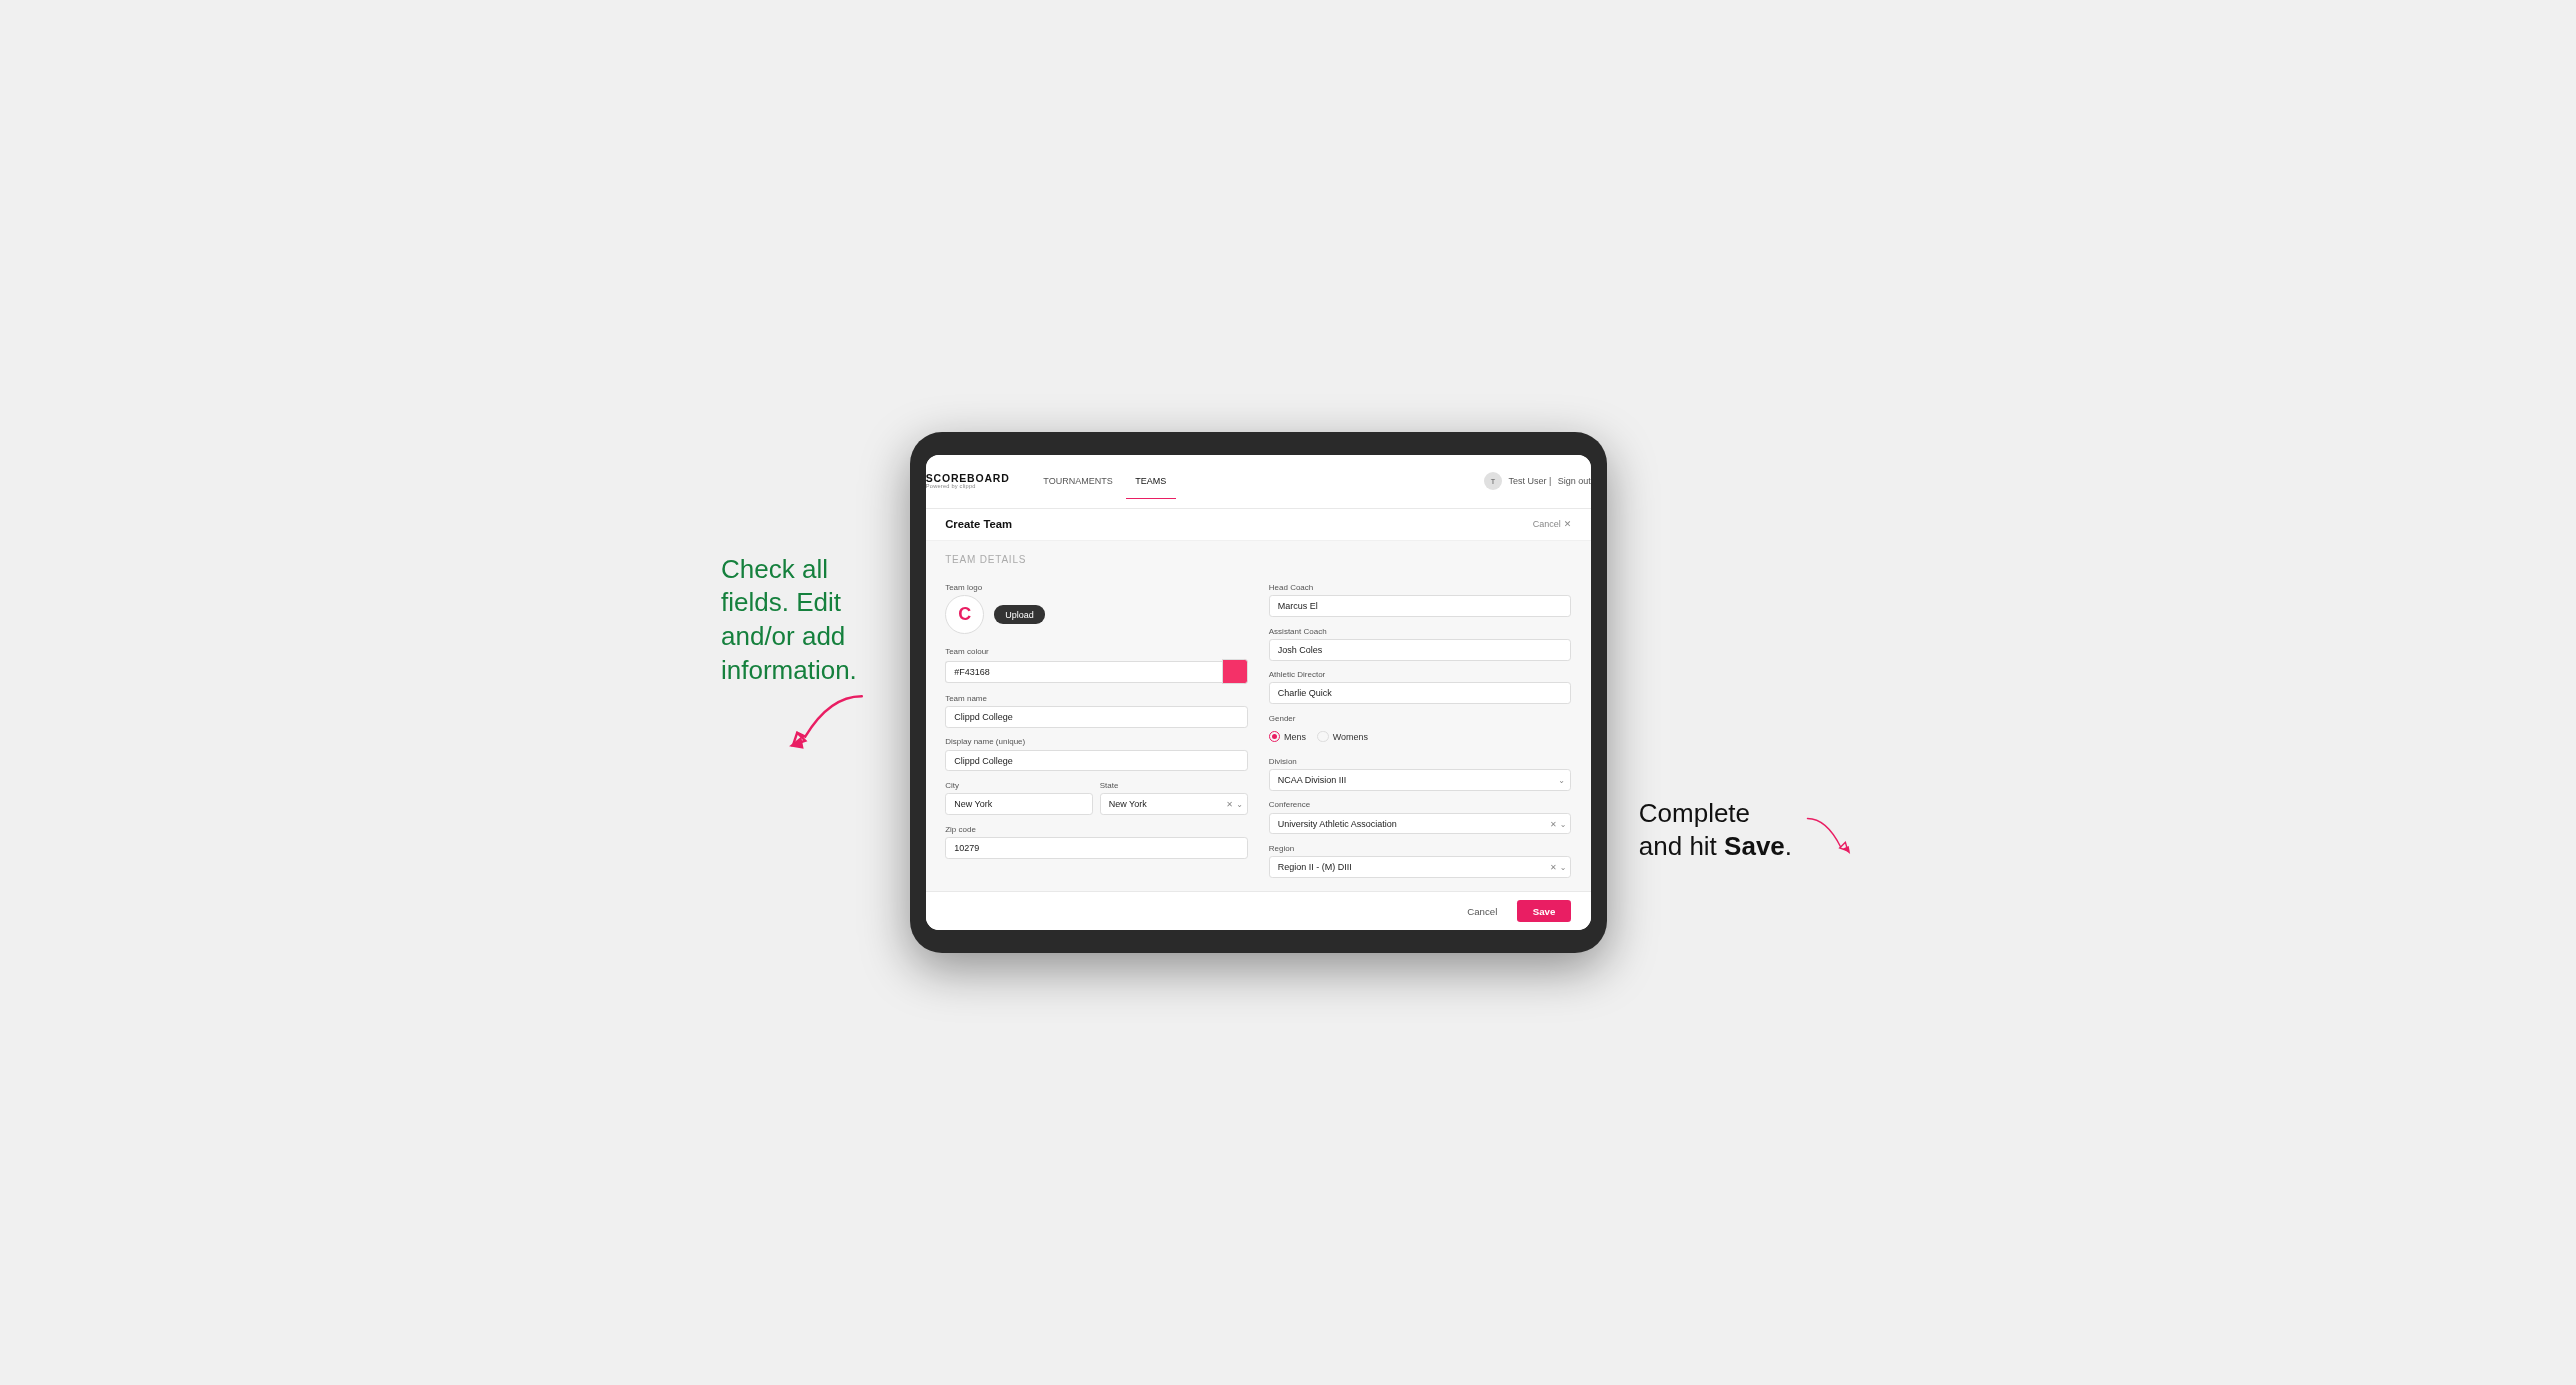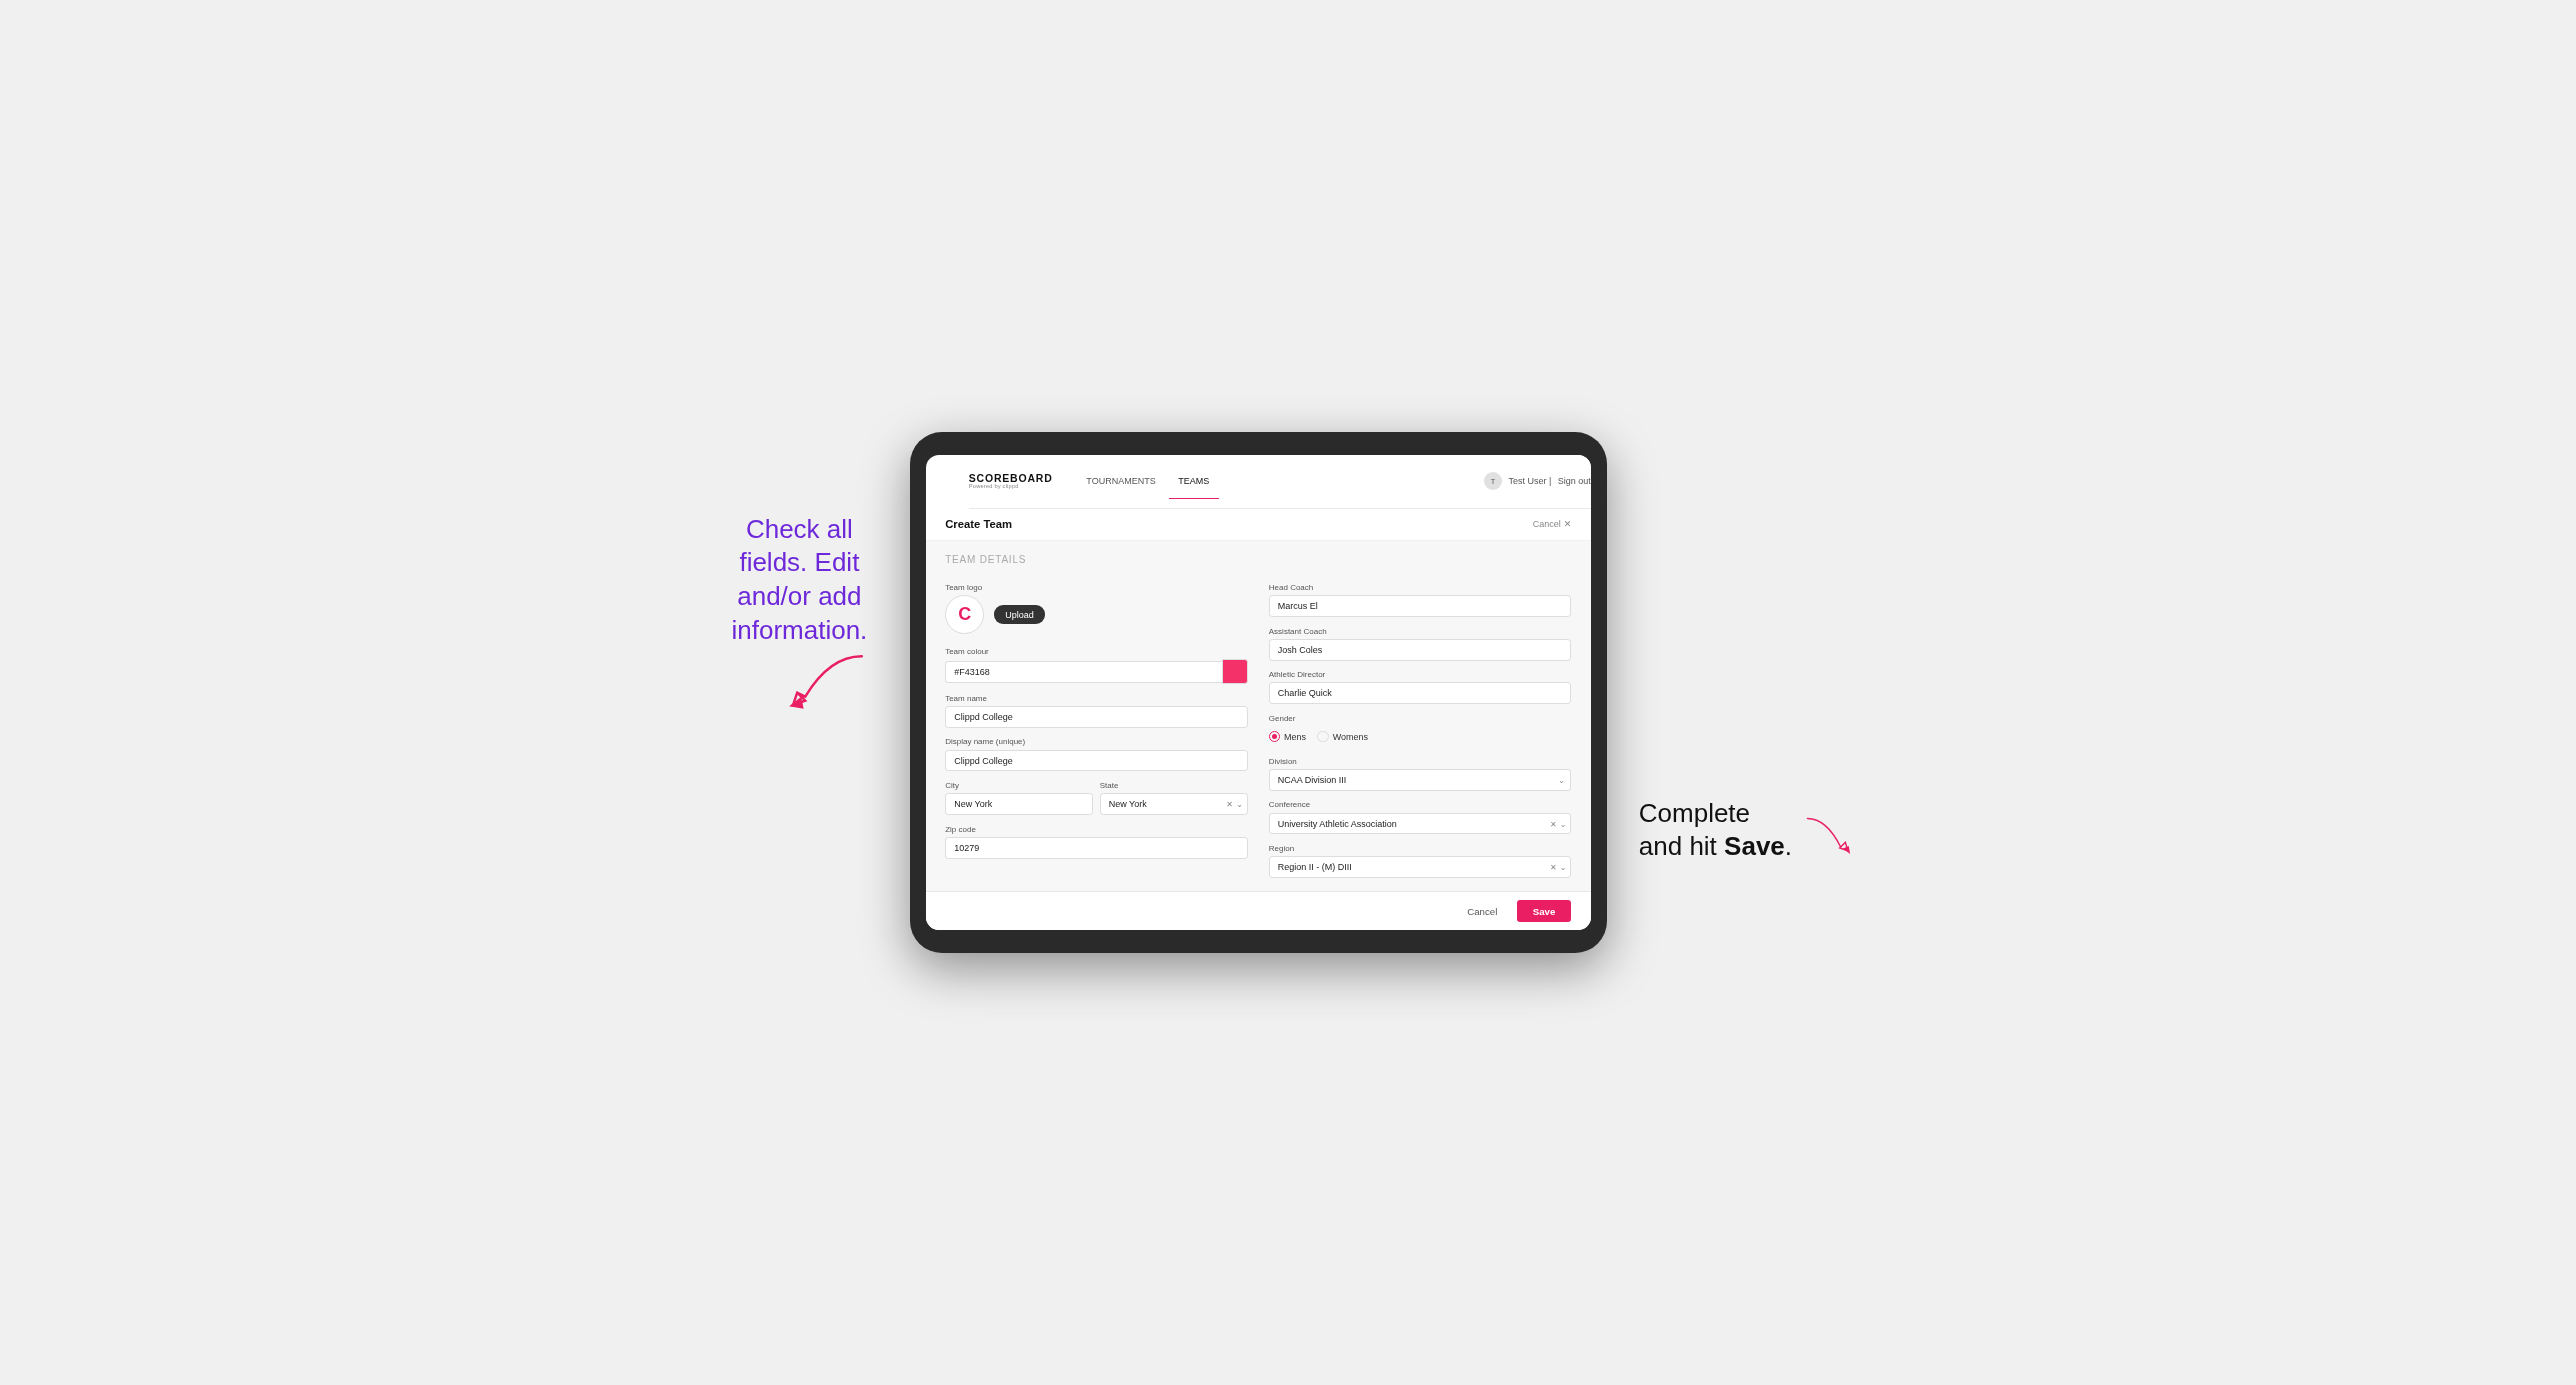--- a/index.html
+++ b/index.html
@@ -40,21 +40,20 @@
     }
 
     
     .navbar {
       background: #fff;
       border-bottom: 0.8px solid #e8e8e8;
       display: flex;
       align-items: center;
       padding: 0 0;
       height: 54px;
-      margin-left: 43px;
     }
 
     .logo-area {
       display: flex;
       flex-direction: column;
       margin-right: 24px;
     }
 
     .logo-text {
       font-size: 10.5px;
@@ -404,21 +403,21 @@
       width: 97px;
       height: 65px;
     }
   </style>
 </head>
 <body>
 
 <div class="page-wrapper">
 
   <div class="left-section">
-    <div style="font-size:26px; font-weight:400; line-height:1.3; color:#6d28d9; max-width:211px; text-align:center;">Check all fields. Edit and/or add information.</div>
+    <div style="font-size:26px; font-weight:400; line-height:1.3; color:#15803d; max-width:211px; text-align:left;margin-top:40px;">Check all fields. Edit and/or add information.</div>
     <svg class="arrow-svg-left" viewBox="0 0 120 80">
       <path d="M 100 10 Q 60 10 30 60 L 20 55 L 15 70 L 30 65 L 20 55" stroke="#e91e63" stroke-width="3" fill="none" stroke-linecap="round"></path>
       <polygon points="10,72 25,60 28,75" fill="#e91e63"></polygon>
     </svg>
   </div>
 
   <div class="tablet-container">
     <div class="tablet-screen">
 
       <div class="navbar">

